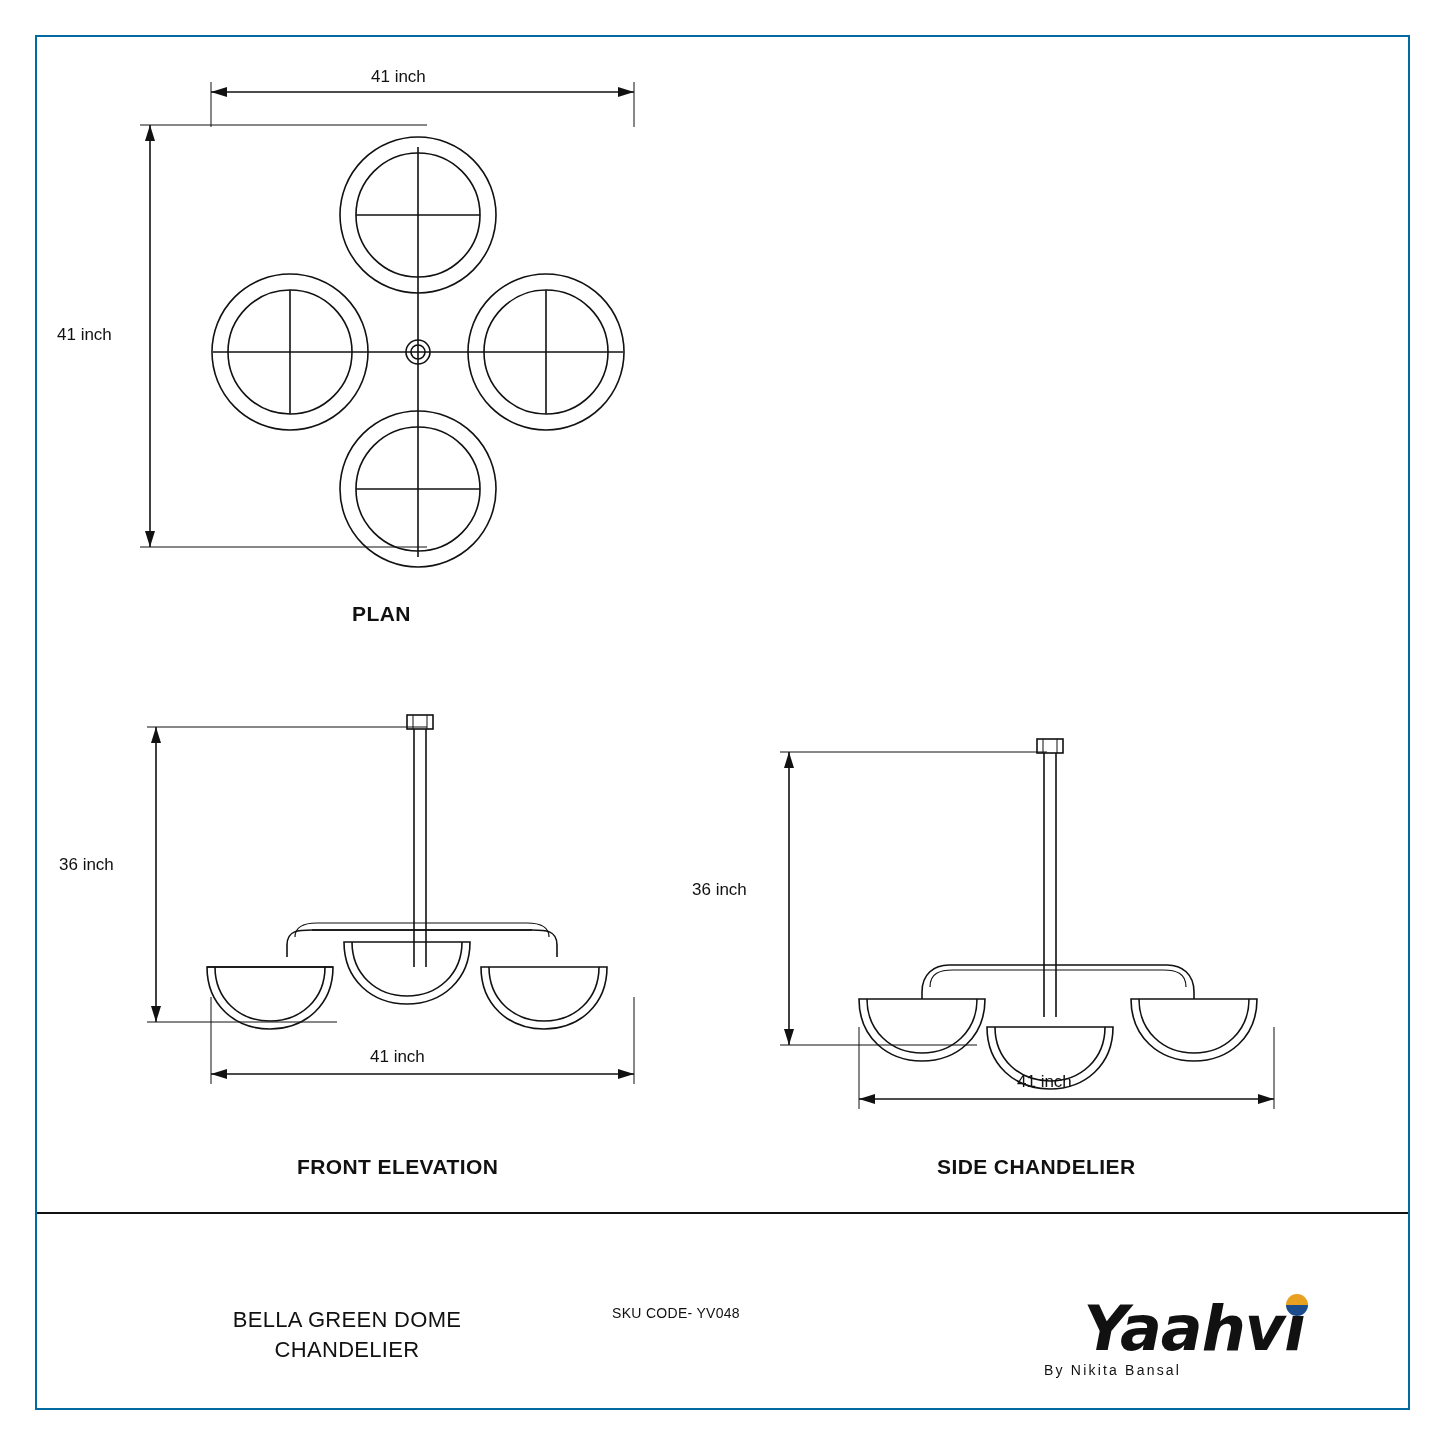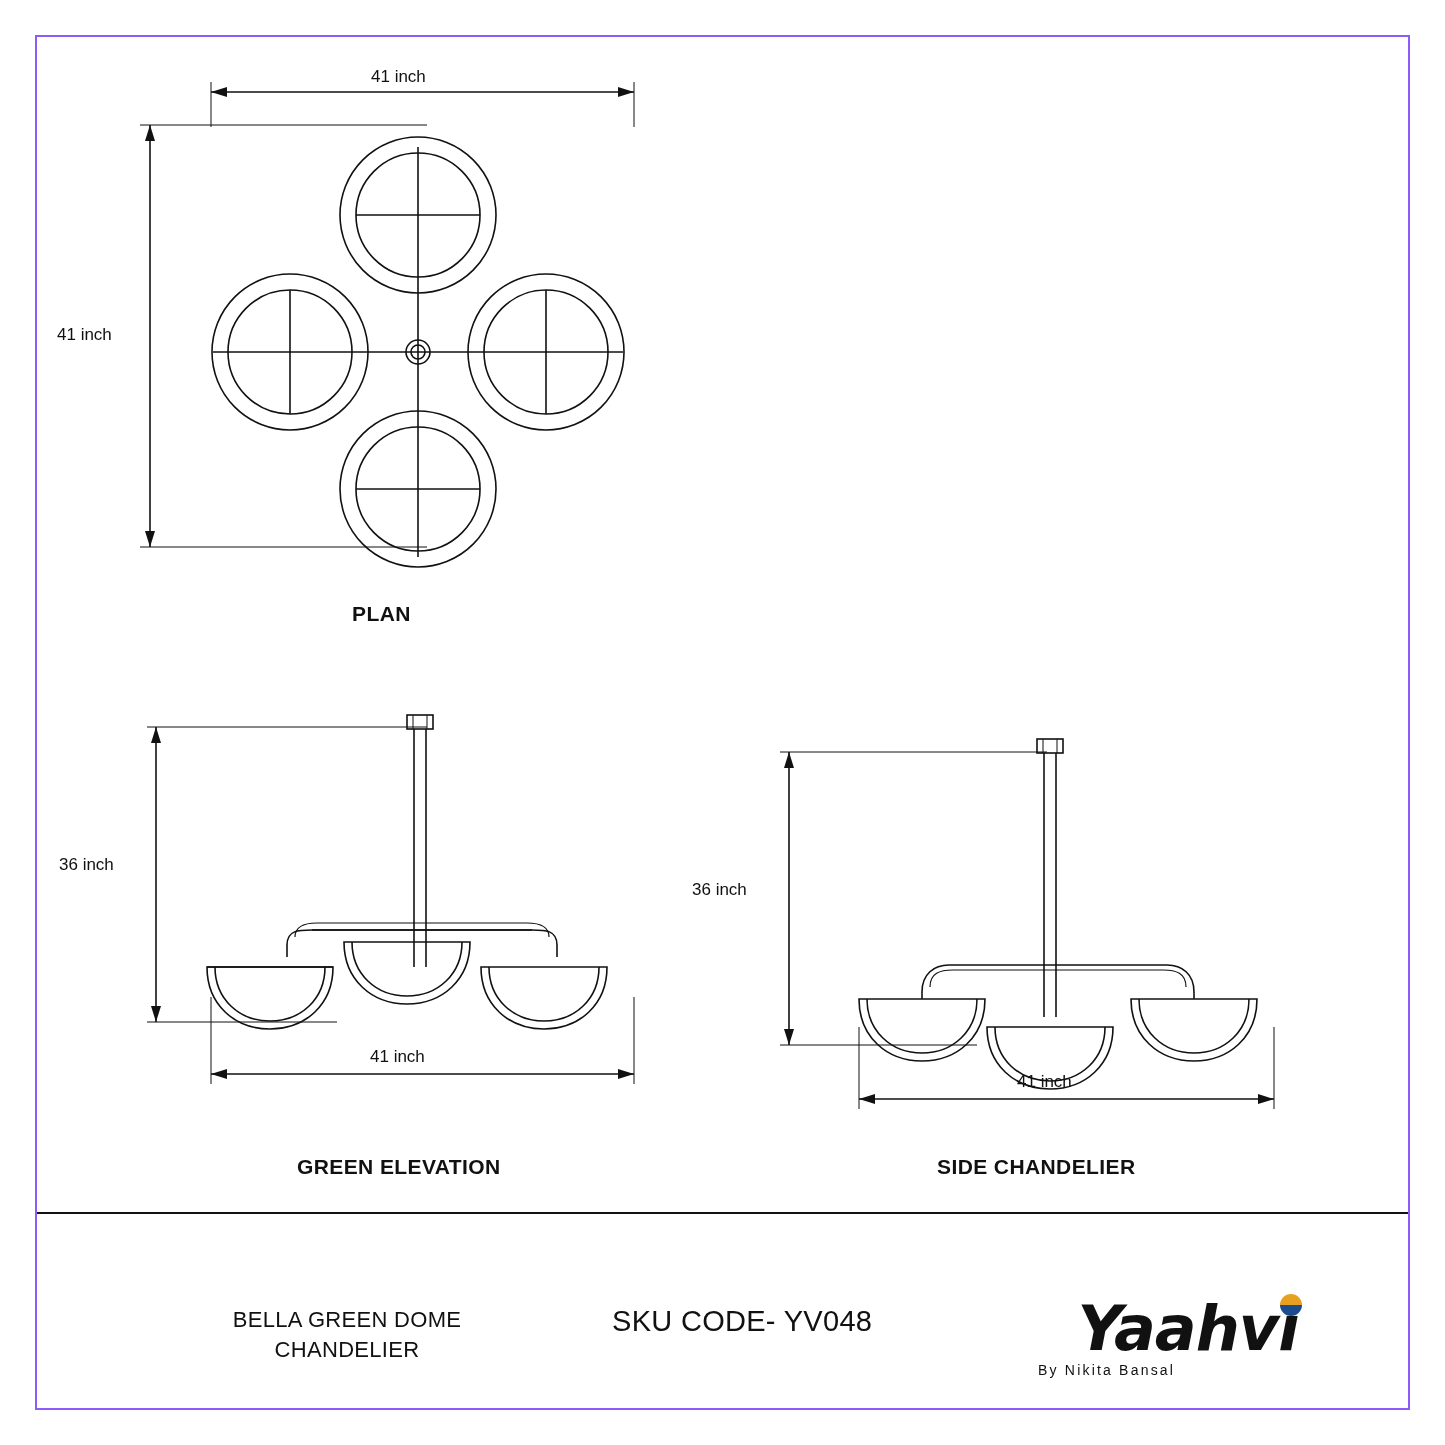--- a/index.html
+++ b/index.html
@@ -14,21 +14,21 @@
     color: #111111;
     position: relative;
     overflow: hidden;
   }
   .sheet {
     position: absolute;
     left: 35px;
     top: 35px;
     width: 1375px;
     height: 1375px;
-    border: 2px solid #8b5cf6;
+    border: 2px solid #0369a1;
     box-sizing: border-box;
   }
   .divider {
     position: absolute;
     left: 0;
     top: 1175px;
     width: 100%;
     height: 0;
     border-top: 2px solid #111111;
   }
@@ -67,27 +67,27 @@
     width: 360px;
     text-align: center;
     font-size: 22px;
     line-height: 30px;
     letter-spacing: 0.3px;
   }
   .sku {
     position: absolute;
     left: 575px;
     top: 93px;
-    font-size: 29px;
+    font-size: 14px;
     letter-spacing: 0.3px;
     white-space: nowrap;
   }
   .brand {
     position: absolute;
-    right: 70px;
+    right: 64px;
     top: 80px;
     width: 300px;
     height: 96px;
   }
   .brand-word {
     position: absolute;
     left: 0;
     top: 0;
     width: 300px;
     text-align: center;
@@ -251,21 +251,21 @@
 
     </g>
   </svg>
 
   <div class="label" style="left:334px; top:30px;">41 inch</div>
   <div class="label" style="left:20px; top:288px;">41 inch</div>
   <div class="view-title" style="left:315px; top:545px;margin-top:20px;">PLAN</div>
 
   <div class="label" style="left:22px; top:818px;">36 inch</div>
   <div class="label" style="left:333px; top:1010px;">41 inch</div>
-  <div class="view-title" style="left:260px; top:1118px;">GREEN ELEVATION</div>
+  <div class="view-title" style="left:260px; top:1118px;">FRONT ELEVATION</div>
 
   <div class="label" style="left:655px; top:843px;">36 inch</div>
   <div class="label" style="left:980px; top:1035px;">41 inch</div>
   <div class="view-title" style="left:900px; top:1118px;">SIDE CHANDELIER</div>
 
   <div class="divider"></div>
 
   <div class="title-block">
     <div class="product-name">BELLA GREEN DOME CHANDELIER</div>
     <div class="sku">SKU CODE- YV048</div>

